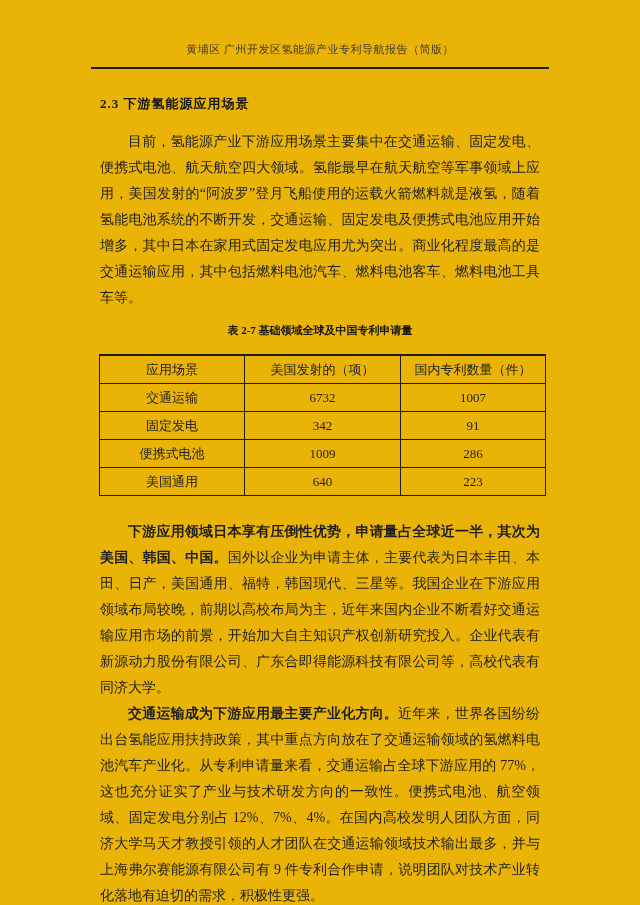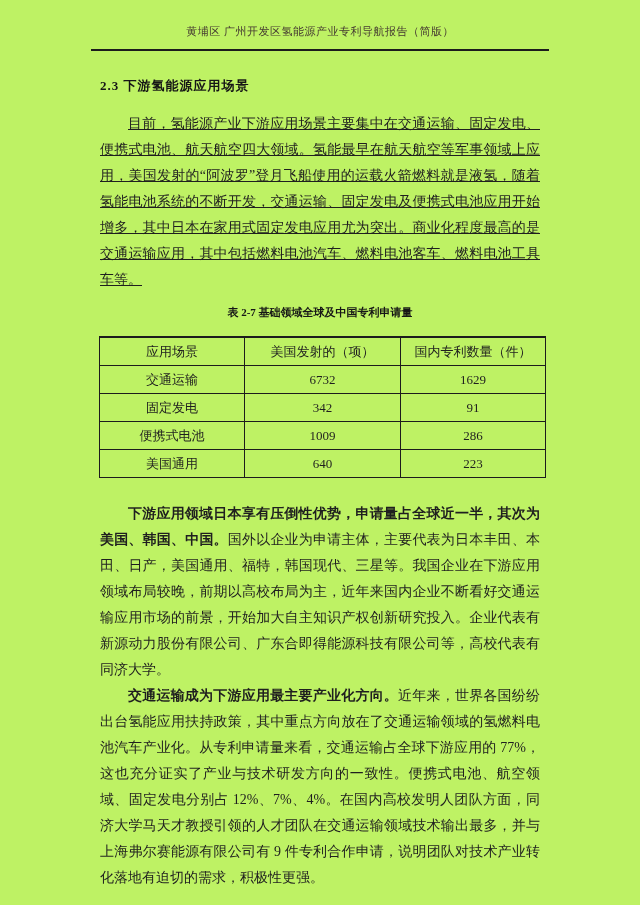--- a/index.html
+++ b/index.html
@@ -5,24 +5,24 @@
   html, body {
     margin: 0;
     padding: 0;
     background: #ffffff;
   }
   .page {
     position: relative;
     width: 640px;
     height: 905px;
     margin: 0 auto;
-    background: #bef264;
+    background: #eab308;
     overflow: hidden;
     box-sizing: border-box;
-    padding-top: 24px;
+    padding-top: 42px;
     font-family: "Liberation Serif", "DejaVu Serif", serif;
     color: #1f1f1f;
   }
   .content {
     margin: 0 100px;
     width: 440px;
   }
   .header-title {
     text-align: center;
     font-size: 11px;
@@ -45,21 +45,20 @@
   .para {
     margin: 0;
     font-size: 14px;
     line-height: 26px;
     text-align: justify;
     text-indent: 2em;
     color: #1f1f1f;
   }
   .para.first {
     margin-top: 16px;
-    text-decoration: underline;
   }
   .bold-run {
     font-weight: bold;
   }
   .table-caption {
     margin-top: 12px;
     text-align: center;
     font-size: 11px;
     font-weight: bold;
     color: #161616;
@@ -116,21 +115,21 @@
         <tr>
           <th>应用场景</th>
           <th>美国发射的（项）</th>
           <th>国内专利数量（件）</th>
         </tr>
       </thead>
       <tbody>
         <tr>
           <td>交通运输</td>
           <td>6732</td>
-          <td>1629</td>
+          <td>1007</td>
         </tr>
         <tr>
           <td>固定发电</td>
           <td>342</td>
           <td>91</td>
         </tr>
         <tr>
           <td>便携式电池</td>
           <td>1009</td>
           <td>286</td>

